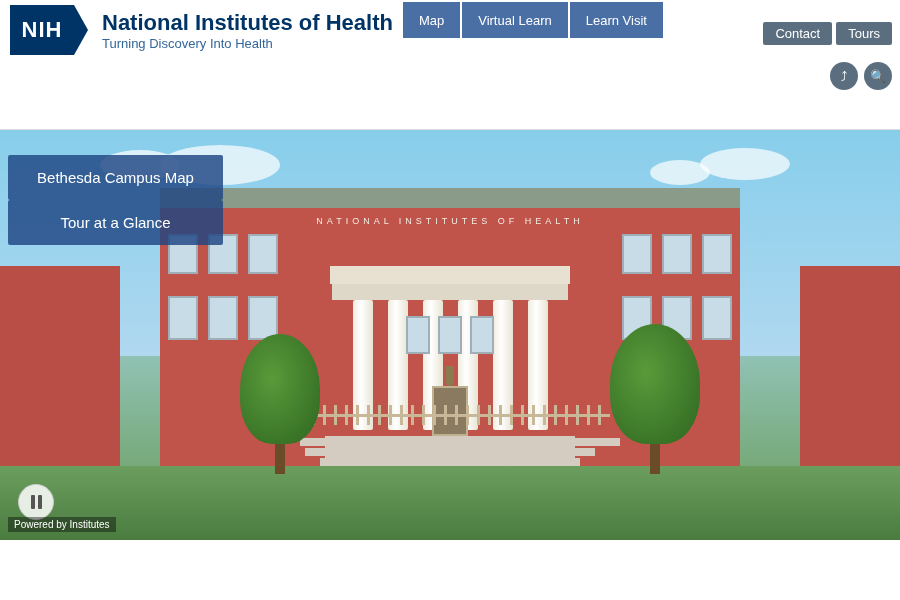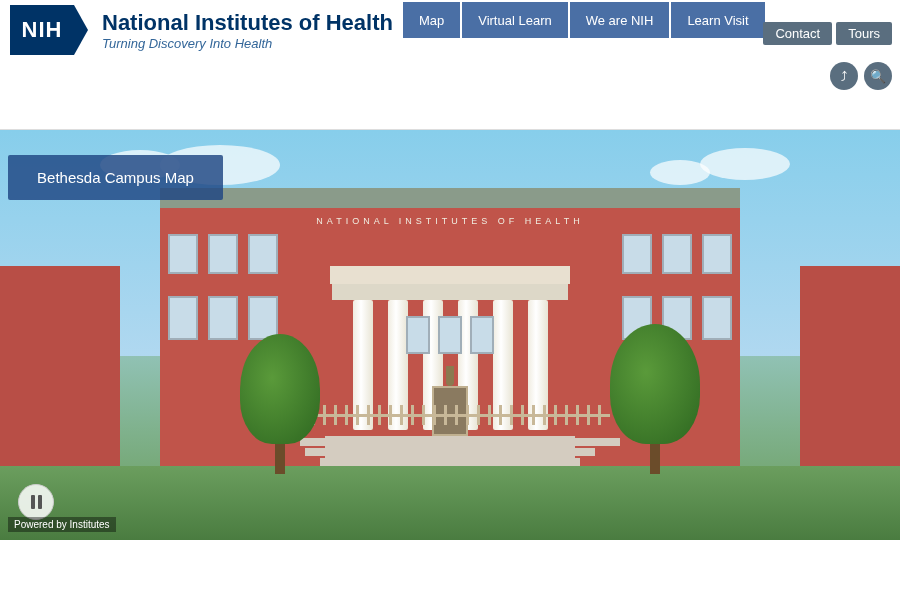--- a/index.html
+++ b/index.html
@@ -84,21 +84,20 @@
 
     #org-title {
       font-size: 22px;
       color: #003366;
       font-weight: bold;
     }
 
     #org-subtitle {
       font-size: 13px;
       color: #336699;
-      font-style: italic;
     }
 
     #header-nav {
       height: 40px;
       display: flex;
       align-items: center;
       justify-content: flex-end;
       padding-right: 60px;
       gap: 2px;
     }
@@ -397,21 +396,20 @@
       </div>
       <div id="org-name">
         <div id="org-title">National Institutes of Health</div>
         <div id="org-subtitle">Turning Discovery Into Health</div>
       </div>
     </div>
   </div>
   <div id="header-nav">
     <button class="nav-btn">Map</button>
     <button class="nav-btn">Virtual Learn</button>
-    <button class="nav-btn">We are NIH</button>
     <button class="nav-btn">Learn Visit</button>
   </div>
 
   <div id="header-icons">
     <div class="icon-circle" title="Share">⤴</div>
     <div class="icon-circle" title="Search">🔍</div>
   </div>
 </div>
 
 <div id="hero">
@@ -528,20 +526,21 @@
     <div class="tree-canopy" style="width:90px;height:120px;background:radial-gradient(ellipse at 40% 40%, #5a9a3a, #2d6620);"></div>
     <div class="tree-trunk" style="height:30px;"></div>
   </div>
 
   <div style="position:absolute;bottom:18%;left:0;width:120px;height:200px;background:#b84e46;"></div>
   <div style="position:absolute;bottom:18%;right:0;width:100px;height:200px;background:#b84e46;"></div>
 </div>
 
 <div id="sidebar-buttons">
   <button class="sidebar-btn">Bethesda Campus Map</button>
+  <button class="sidebar-btn">Tour at a Glance</button>
 </div>
 
 <div id="pause-btn">
   <div class="pause-icon">
     <div class="pause-bar"></div>
     <div class="pause-bar"></div>
   </div>
 </div>
 
 <div id="powered-by">Powered by Institutes</div>

